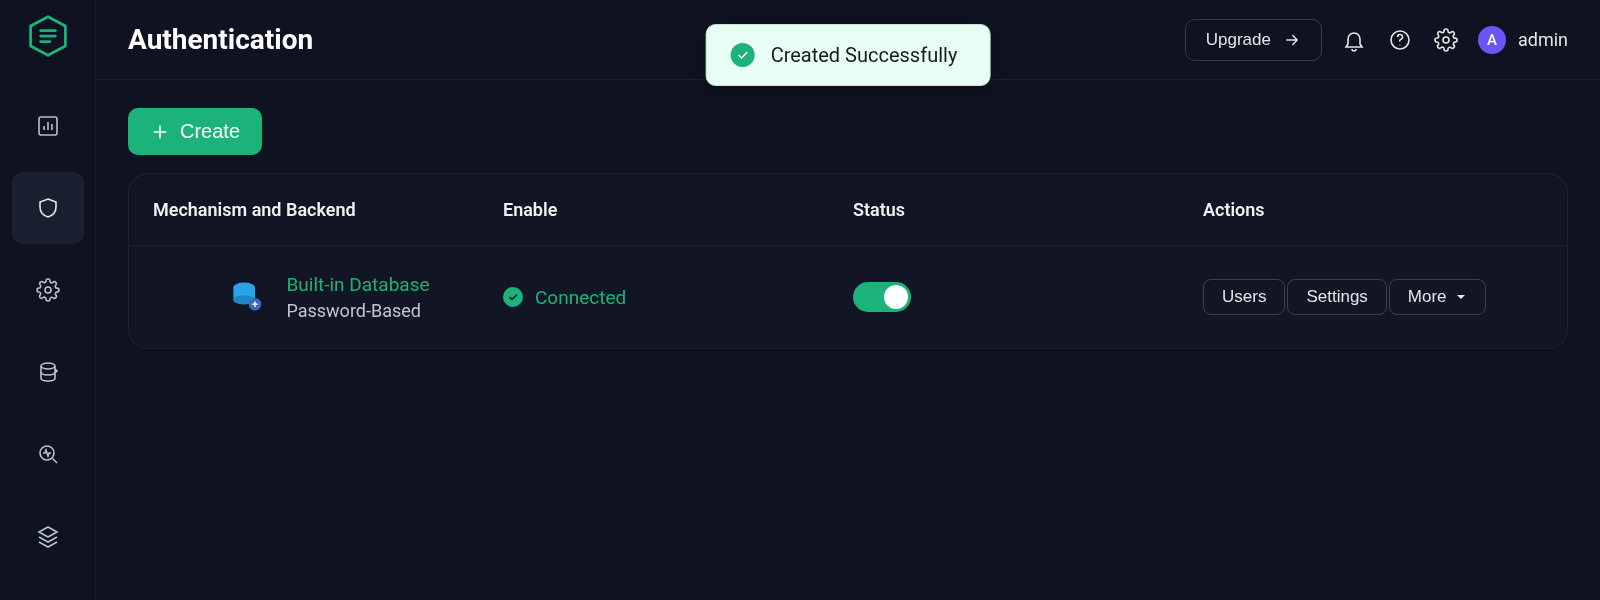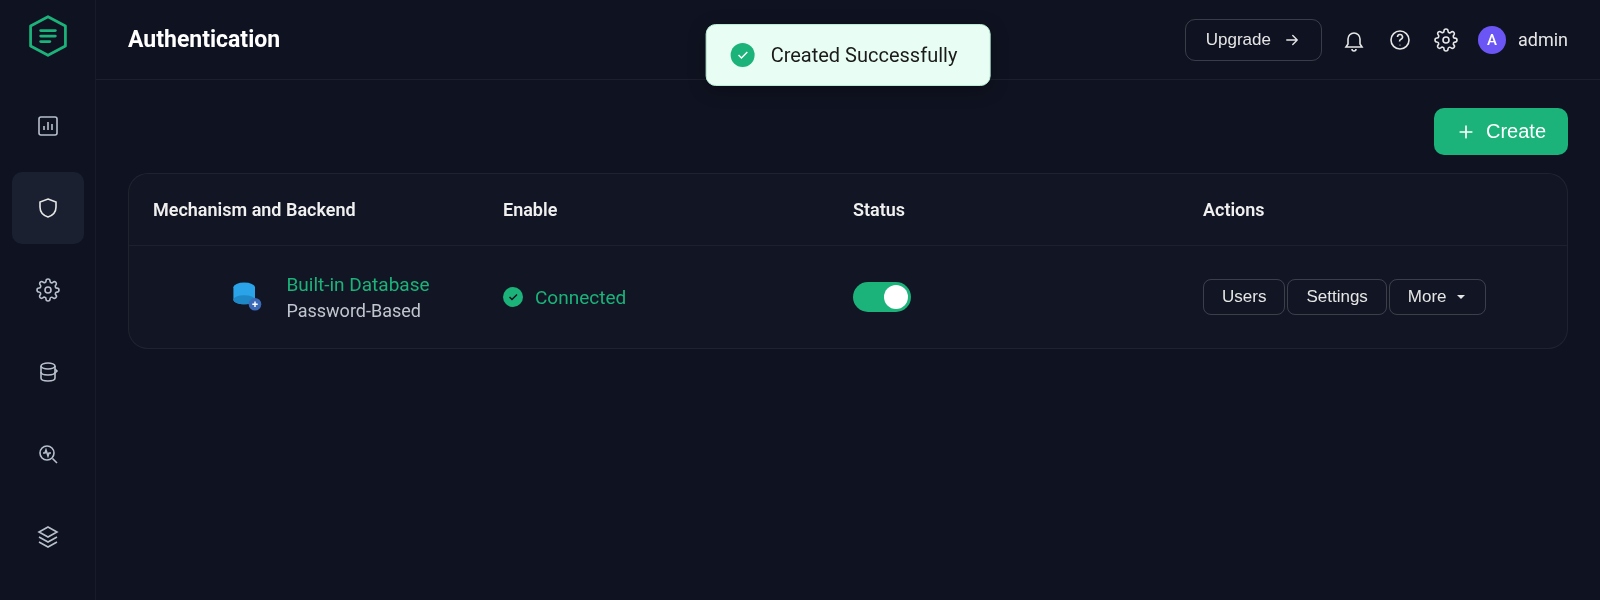--- a/index.html
+++ b/index.html
@@ -46,21 +46,21 @@
   }
   .topbar {
     height: 80px;
     border-bottom: 1px solid rgba(255,255,255,0.06);
     display: flex;
     align-items: center;
     padding: 0 32px;
     position: relative;
   }
   .page-title {
-    font-size: 23px;
+    font-size: 28px;
     font-weight: 700;
     color: #ffffff;
   }
   .topbar-right {
     margin-left: auto;
     display: flex;
     align-items: center;
     gap: 18px;
     padding-left: 8px;
   }
@@ -116,21 +116,21 @@
   .toast .check svg { width: 14px; height: 14px; stroke: #fff; fill: none; stroke-width: 2.5; }
 
   
   .content {
     flex: 1;
     padding: 28px 32px;
     position: relative;
   }
   .create-row {
     display: flex;
-    justify-content: flex-end;
+    justify-content: flex-start;
     margin-bottom: 18px;
   }
   .create-btn {
     display: flex; align-items: center; gap: 10px;
     background: #1bb37a;
     color: #fff;
     border: none;
     border-radius: 10px;
     padding: 12px 22px;
     font-size: 20px;

